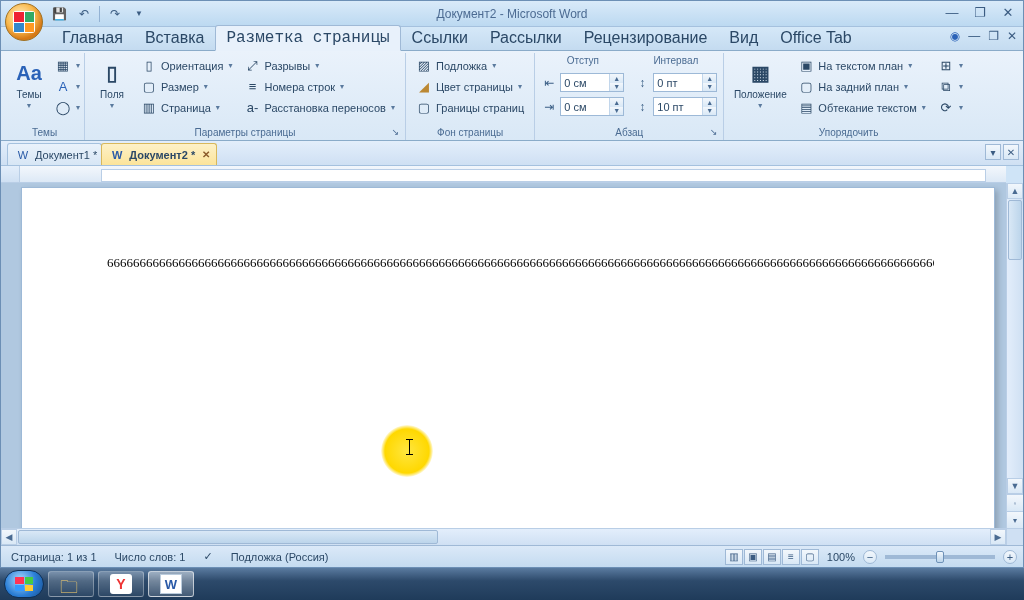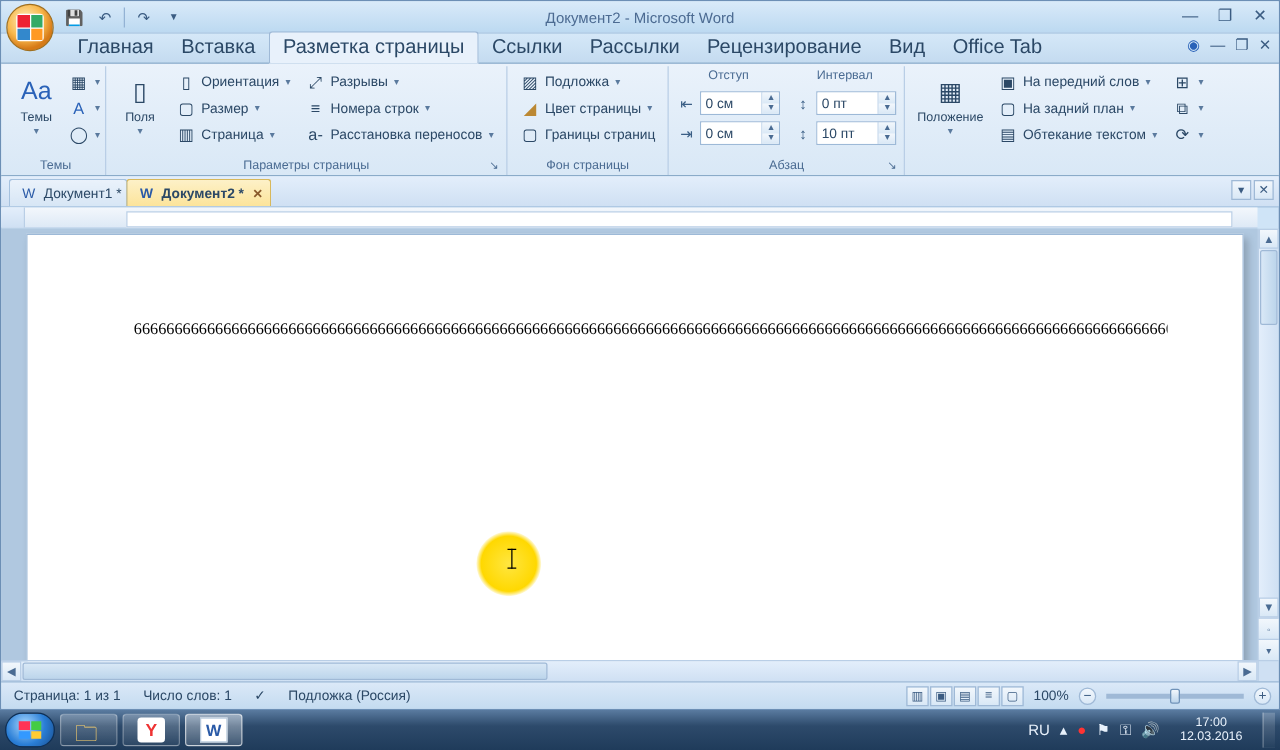--- a/index.html
+++ b/index.html
@@ -42,40 +42,40 @@
   .win-controls { position:absolute; right:6px; top:3px; display:flex; gap:10px; }
   .win-controls .wc { width:18px; height:16px; color:#3b5c82; font-size:13px; display:flex; align-items:center; justify-content:center; cursor:pointer;}
 
   
   .ribbon-tabs {
     height: 24px; background: linear-gradient(#d5e8f8,#c4dbf0);
     display: flex; align-items: flex-end; padding-left: 50px;
     position: relative; border-bottom: 1px solid #8aabc9;
   }
   .rtab { padding: 3px 10px 3px; font-size: 16px; color:#2b4866; cursor:pointer; border:1px solid transparent; border-bottom:none;}
-  .rtab.active { background:#e8f1fb; border-color:#9fb9d6; border-bottom:1px solid #e8f1fb; margin-bottom:-1px; border-radius:3px 3px 0 0;}
+  .rtab.active { background:#e8f1fb; border-color:#9fb9d6; border-bottom:1px solid #e8f1fb; margin-bottom:-1px; border-radius:3px 3px 0 0;font-family:Liberation Mono, monospace;}
   .help-right { position:absolute; right:6px; top:2px; display:flex; gap:8px; align-items:center;}
   .help-right span { font-size:12px; color:#3b5c82; cursor:pointer;}
 
   
   .ribbon {
     height: 90px; background: linear-gradient(#eaf2fb,#d9e8f6);
     border-bottom: 1px solid #8aabc9;
     display: flex; padding: 2px 4px 0;
   }
   .group {
     border-right: 1px solid #b9cee6;
     padding: 2px 6px 0; display:flex; flex-direction:column; justify-content:space-between;
   }
   .group-body { display:flex; gap:4px; flex:1;}
   .group-label { font-size:10px; color:#4a6b92; text-align:center; padding:1px 0 2px; position:relative;}
   .group-label .launcher { position:absolute; right:0; top:1px; font-size:9px; color:#4a6b92; cursor:pointer;}
 
   .big-btn { width:42px; display:flex; flex-direction:column; align-items:center; gap:2px; padding:3px 2px; cursor:pointer; border:1px solid transparent; border-radius:3px; font-size:10px; color:#2b4866;}
-  .big-icon { width:30px; height:28px; display:flex; align-items:center; justify-content:center; font-size:20px;}
+  .big-icon { width:30px; height:28px; display:flex; align-items:center; justify-content:center; font-size:20px;font-weight:bold;}
 
   .cmd-col { display:flex; flex-direction:column; justify-content:flex-start; }
   .cmd { display:flex; align-items:center; gap:4px; font-size:11px; color:#2b4866; padding:1px 4px; cursor:pointer; height:21px; white-space:nowrap;}
   .cmd .ci { width:16px; height:16px; display:inline-flex; align-items:center; justify-content:center; font-size:13px;}
   .cmd .dd { font-size:8px; color:#5a7a9e; margin-left:1px;}
 
   .spin-col { display:flex; flex-direction:column; gap:3px; }
   .spin-row { display:flex; align-items:center; gap:3px; height:21px;}
   .spin-row .ci { width:16px; height:16px; display:inline-flex; align-items:center; justify-content:center; font-size:12px; color:#3a5e85;}
   .spin { display:flex; border:1px solid #9db9d7; background:#fff; height:19px;}
@@ -367,21 +367,21 @@
     <div class="group" style="border-right:none;">
       <div class="group-body">
         <div class="big-btn" style="width:60px;">
           <div class="big-icon">▦</div>
           <span>Положение</span>
           <span style="font-size:7px;color:#5a7a9e;">▼</span>
         </div>
         <div class="cmd-col">
           <div class="cmd">
               <span class="ci">▣</span>
-              <span>На передний слов</span>
+              <span>На текстом план</span>
               <span class="dd">▾</span>
             </div>
           <div class="cmd">
               <span class="ci">▢</span>
               <span>На задний план</span>
               <span class="dd">▾</span>
             </div>
           <div class="cmd">
               <span class="ci">▤</span>
               <span>Обтекание текстом</span>
@@ -396,20 +396,21 @@
           <div class="cmd">
               <span class="ci">⧉</span>
               <span class="dd">▾</span>
             </div>
           <div class="cmd">
               <span class="ci">⟳</span>
               <span class="dd">▾</span>
             </div>
         </div>
       </div>
+      <div class="group-label">Упорядочить</div>
     </div>
   </div>
 
   <div class="doc-tabs">
     <div class="dtab">
       <span class="dicn">W</span>
       <span>Документ1 *</span>
     </div>
     <div class="dtab active">
       <span class="dicn">W</span>
@@ -485,26 +486,13 @@
   <div class="tbtn">
       <span class="ic" style="color:#ffd36b;font-size:18px;">🗀</span>
     </div>
   <div class="tbtn">
       <span class="ic" style="background:#fff;border-radius:3px;color:#e33;font-weight:bold;font-size:14px;display:flex;align-items:center;justify-content:center;">Y</span>
     </div>
   <div class="tbtn active">
       <span class="ic" style="background:#fff;border:1px solid #bcd;color:#2a5aa7;font-weight:bold;font-size:13px;display:flex;align-items:center;justify-content:center;">W</span>
     </div>
 
-  <div class="tray">
-    <span class="tic">RU</span>
-    <span class="tic">▴</span>
-    <span class="tic" style="color:#f33;">●</span>
-    <span class="tic">⚑</span>
-    <span class="tic">⚿</span>
-    <span class="tic">🔊</span>
-    <div class="clock">
-      <div>17:00</div>
-      <div>12.03.2016</div>
-    </div>
-    <div class="show-dt"></div>
-  </div>
 </div>
 
 </body></html>

